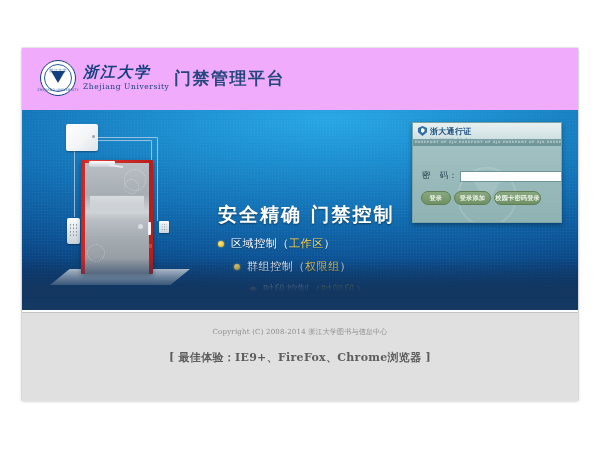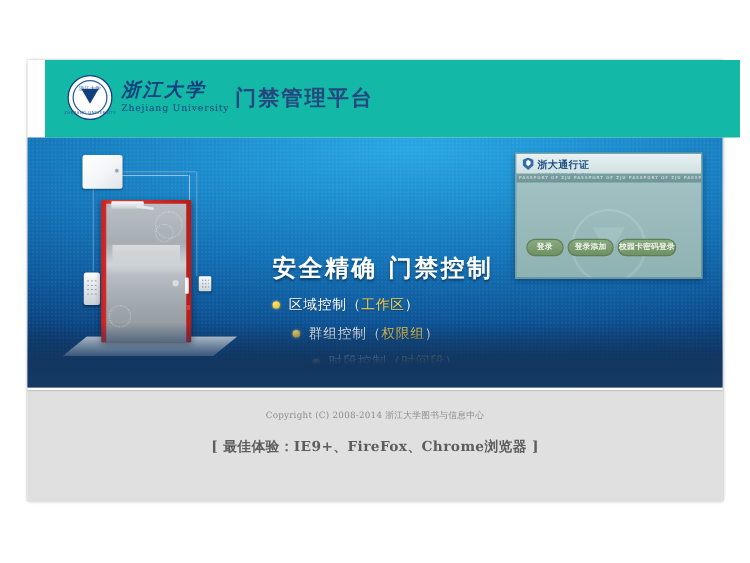--- a/index.html
+++ b/index.html
@@ -9,22 +9,22 @@
     font-family:"DejaVu Sans","Liberation Sans",sans-serif;
     overflow:hidden;
   }
   .page-shadow{
     position:absolute;left:22px;top:48px;width:556px;height:352px;
     background:#ffffff;
     box-shadow:0 1px 3px rgba(0,0,0,0.28), 0 0 0 1px rgba(0,0,0,0.05);
   }
   
   .header{
-    position:absolute;left:14px;top:0;width:556px;height:62px;
-    background:#14b8a6;
+    position:absolute;left:0;top:0;width:556px;height:62px;
+    background:#f0abfc;
   }
   .logo-wrap{
     position:absolute;left:18px;top:12px;
     display:flex;align-items:center;gap:7px;
   }
   .seal{
     width:34px;height:34px;border-radius:50%;
     border:1.2px solid #12407f;
     position:relative;
     background:#fff;
@@ -354,20 +354,24 @@
       <div class="lp-head">
         <span class="lp-shield"></span>
         <span>
           <span class="lp-title">浙大通行证</span>
           <div class="lp-sub">PASSPORT OF ZJU</div>
         </span>
       </div>
       <div class="lp-strip">PASSPORT OF ZJU    PASSPORT OF ZJU    PASSPORT OF ZJU    PASSPORT OF ZJU</div>
       <div class="lp-watermark"></div>
 
+      <div class="lp-field f2">
+        <span class="lp-label">密　码：</span>
+        <input class="lp-input" type="password" value="" style="">
+      </div>
 
       <div class="lp-buttons">
         <div class="lp-btn b1">登录</div>
         <div class="lp-btn b2">登录添加</div>
         <div class="lp-btn b3">校园卡密码登录</div>
       </div>
     </div>
 
     <div class="banner-bottom-fade"></div>
   </div>

